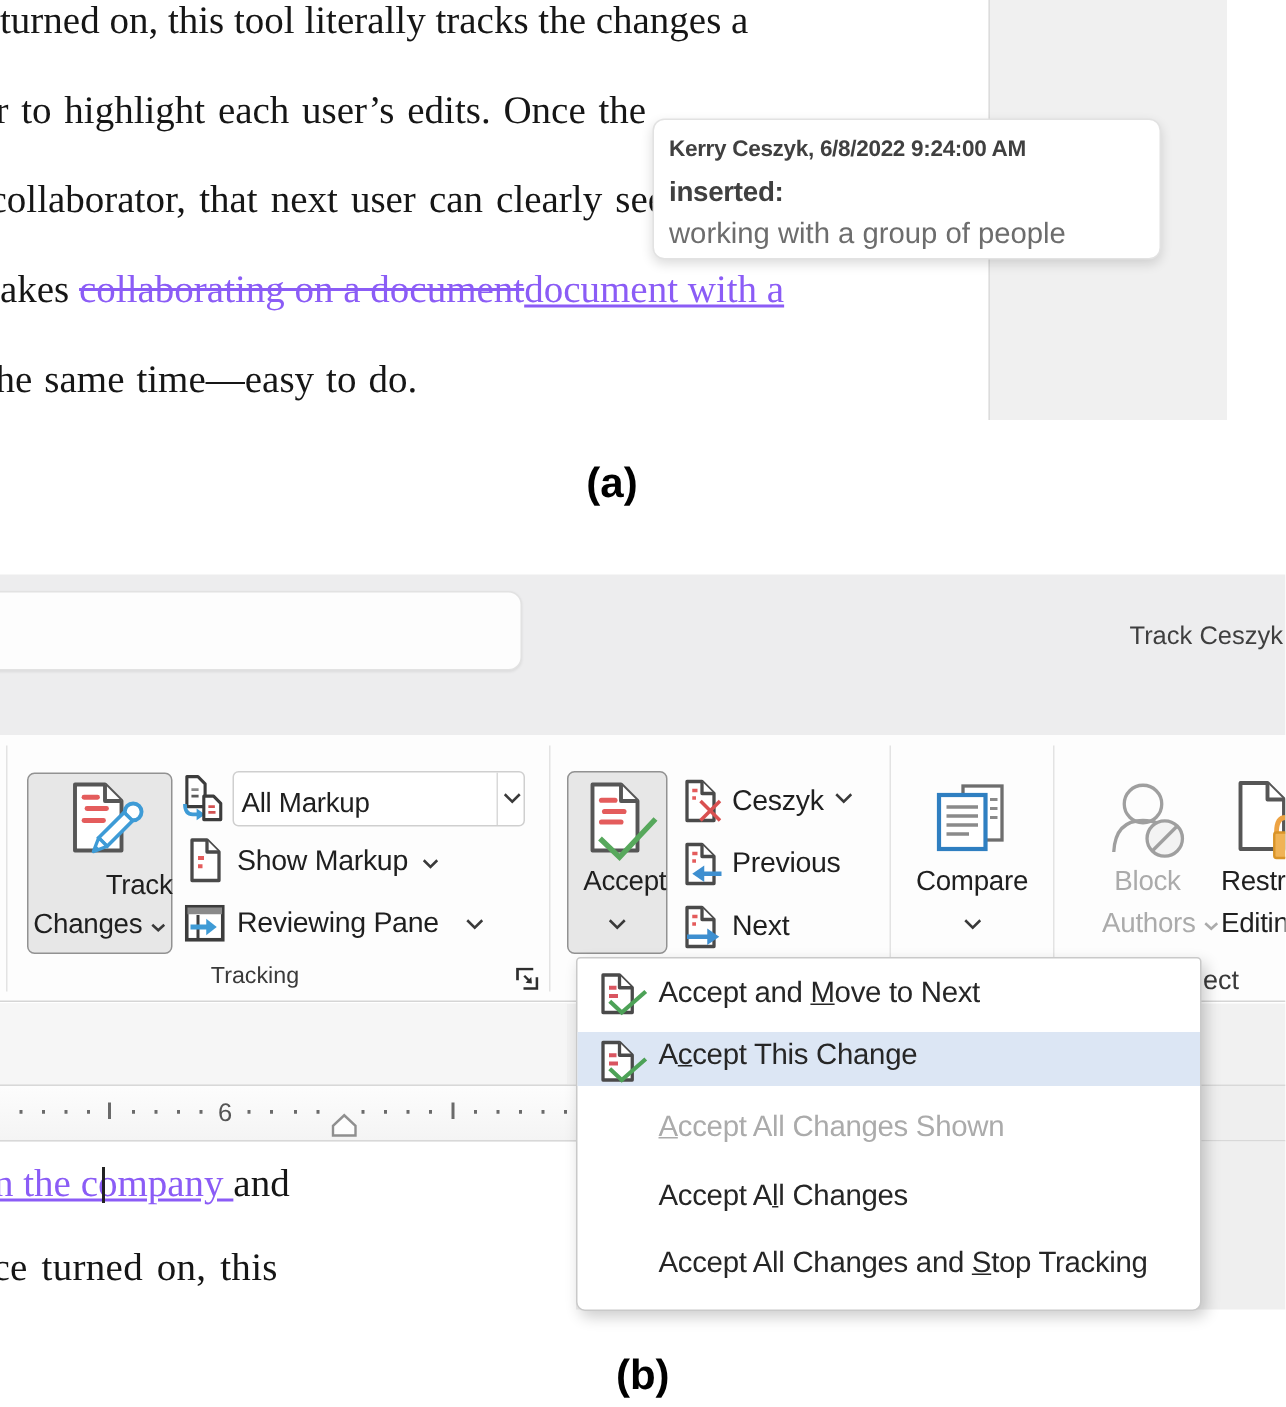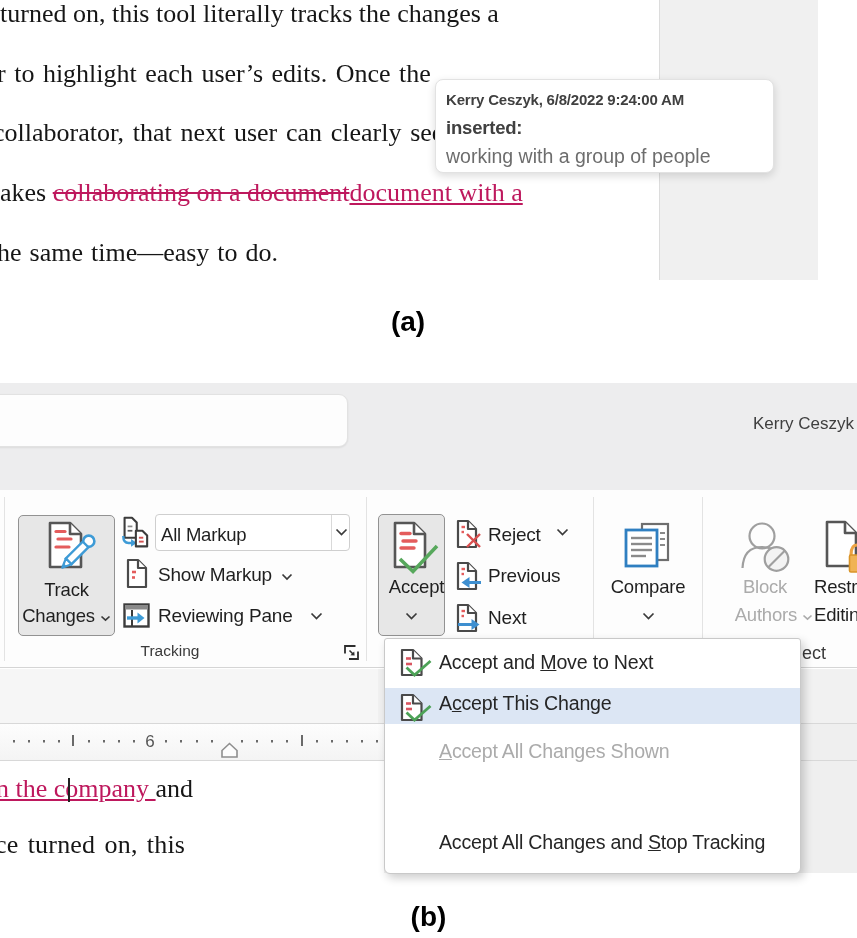--- a/index.html
+++ b/index.html
@@ -1,20 +1,20 @@
 <!DOCTYPE html>
 <html><head>
 <meta charset="utf-8">
 <style>
   html,body{margin:0;padding:0;}
   #stage{position:relative;width:857px;height:938px;background:#fff;overflow:hidden;
          font-family:"Liberation Sans", sans-serif;}
   .abs{position:absolute;white-space:nowrap;}
   .serif{font-family:"Liberation Serif", serif;font-size:26px;color:#161616;line-height:30px;}
-  .purple{color:#be185d;text-align:right;}
+  .purple{color:#8b5cf6;text-align:right;}
   .lbl{font-size:18.5px;color:#1f1f1f;letter-spacing:-0.2px;line-height:22px;}
   .rlbl{font-size:19px;color:#1f1f1f;letter-spacing:-0.2px;line-height:23px;}
   .mi{font-size:19.6px;color:#262626;letter-spacing:-0.2px;line-height:24px;}
 </style>
 </head>
 <body>
 <div id="stage">
 
   <div class="abs" style="left:659px;top:0;width:158px;height:280px;background:#f0f0f0;border-left:1px solid #dcdcdc;"></div>
 
@@ -26,30 +26,30 @@
 
   <div class="abs" style="left:435px;top:79px;width:337px;height:92px;background:#fff;border:1px solid #e2e2e2;border-radius:8px;box-shadow:0 3px 8px rgba(0,0,0,0.14);z-index:40;"></div>
   <div class="abs" style="left:446px;top:91px;font-size:15px;letter-spacing:-0.2px;font-weight:bold;color:#404040;z-index:41;">Kerry Ceszyk, 6/8/2022 9:24:00 AM</div>
   <div class="abs" style="left:446px;top:117px;font-size:18.5px;letter-spacing:-0.2px;font-weight:bold;color:#404040;z-index:41;">inserted:</div>
   <div class="abs" style="left:446px;top:145px;font-size:19.5px;color:#6d6d6d;z-index:41;">working with a group of people</div>
 
   <div class="abs" style="left:0;top:306px;width:816px;text-align:center;font-size:28px;font-weight:bold;color:#000;">(a)</div>
 
   <div class="abs" style="left:0;top:383px;width:857px;height:107px;background:#ededee;"></div>
   <div class="abs" style="left:-10px;top:394px;width:356px;height:51px;background:#fdfdfd;border:1px solid #e2e2e2;border-radius:9px;box-shadow:0 1px 2px rgba(0,0,0,0.08);"></div>
-  <div class="abs" style="left:753px;top:414px;font-size:17px;color:#3f3f3f;">Kerry Ceszyk</div>
+  <div class="abs" style="left:753px;top:414px;font-size:17px;color:#3f3f3f;">Track Ceszyk</div>
 
   <div class="abs" style="left:0;top:490px;width:857px;height:178px;background:#fdfdfd;border-bottom:1px solid #d5d5d5;box-sizing:border-box;"></div>
   <div class="abs" style="left:4px;top:497px;width:1px;height:164px;background:#e3e3e3;"></div>
   <div class="abs" style="left:366px;top:497px;width:1px;height:164px;background:#e3e3e3;"></div>
   <div class="abs" style="left:593px;top:497px;width:1px;height:164px;background:#e3e3e3;"></div>
   <div class="abs" style="left:702px;top:497px;width:1px;height:164px;background:#e3e3e3;"></div>
 
   <div class="abs" style="left:18px;top:515px;width:97px;height:121px;background:#e7e7e7;border:1px solid #929292;border-radius:5px;box-sizing:border-box;"></div>
-  <div class="abs lbl" style="left:18px;top:579px;width:97px;text-align:center;">Track</div>
+  <div class="abs lbl" style="left:18px;top:579px;width:97px;text-align:right;">Track</div>
   <div class="abs lbl" style="left:18px;top:605px;width:97px;text-align:center;">Changes <svg width="11" height="7" style="display:inline-block">
         <polyline points="1.5,1.5 5.5,5.2 9.5,1.5" fill="none" stroke="#3a3a3a" stroke-width="1.7"></polyline>
       </svg></div>
 
   <div class="abs" style="left:155px;top:514px;width:195px;height:37px;background:#fff;border:1px solid #cfcfcf;border-radius:4px;box-sizing:border-box;"></div>
   <div class="abs" style="left:331px;top:515px;width:1px;height:35px;background:#d9d9d9;"></div>
   <div class="abs rlbl" style="left:161px;top:523px;font-size:18.5px;">All Markup</div>
   <svg class="abs" style="left:335px;top:528px;" width="13" height="9">
       <polyline points="1.5,1.5 6.5,6.5 11.5,1.5" fill="none" stroke="#3a3a3a" stroke-width="1.7"></polyline>
     </svg>
@@ -63,21 +63,21 @@
     </svg>
 
   <div class="abs" style="left:60px;top:642px;width:220px;text-align:center;font-size:15.5px;color:#3a3a3a;">Tracking</div>
 
   <div class="abs" style="left:378px;top:514px;width:67px;height:122px;background:#e7e7e7;border:1px solid #929292;border-radius:5px;box-sizing:border-box;"></div>
   <div class="abs lbl" style="left:378px;top:576px;width:77px;text-align:center;">Accept</div>
   <svg class="abs" style="left:405px;top:612px;" width="13" height="9">
       <polyline points="1.5,1.5 6.5,6.5 11.5,1.5" fill="none" stroke="#3a3a3a" stroke-width="1.7"></polyline>
     </svg>
 
-  <div class="abs rlbl" style="left:488px;top:523px;">Reject</div>
+  <div class="abs rlbl" style="left:488px;top:523px;">Ceszyk</div>
   <svg class="abs" style="left:556px;top:528px;" width="13" height="9">
       <polyline points="1.5,1.5 6.5,6.5 11.5,1.5" fill="none" stroke="#3a3a3a" stroke-width="1.7"></polyline>
     </svg>
   <div class="abs rlbl" style="left:488px;top:564px;">Previous</div>
   <div class="abs rlbl" style="left:488px;top:606px;">Next</div>
 
   <div class="abs lbl" style="left:600px;top:576px;width:96px;text-align:center;">Compare</div>
   <svg class="abs" style="left:642px;top:612px;" width="13" height="9">
       <polyline points="1.5,1.5 6.5,6.5 11.5,1.5" fill="none" stroke="#3a3a3a" stroke-width="1.7"></polyline>
     </svg>
@@ -102,20 +102,21 @@
 
   <div class="abs serif" style="left:-4px;top:774px;"><span class="purple" style="text-decoration:underline;">n the company </span>and</div>
   <div class="abs serif" style="left:-5px;top:830px;word-spacing:2.5px;letter-spacing:0.2px;">ce turned on, this</div>
   <div class="abs" style="left:68px;top:778px;width:1.5px;height:24px;background:#222;"></div>
 
   <div class="abs" style="left:384px;top:638px;width:417px;height:236px;background:#fff;border:1px solid #c9c9c9;border-radius:3px 3px 6px 6px;box-shadow:3px 4px 10px rgba(0,0,0,0.2);z-index:30;box-sizing:border-box;"></div>
   <div class="abs" style="left:385px;top:688px;width:415px;height:36px;background:#dce6f4;z-index:31;"></div>
   <div class="abs mi" style="left:439px;top:650px;z-index:32;">Accept and <u>M</u>ove to Next</div>
   <div class="abs mi" style="left:439px;top:691px;z-index:32;">A<u>c</u>cept This Change</div>
   <div class="abs mi" style="left:439px;top:739px;z-index:32;color:#ababab;"><u>A</u>ccept All Changes Shown</div>
+  <div class="abs mi" style="left:439px;top:785px;z-index:32;">Accept A<u>l</u>l Changes</div>
   <div class="abs mi" style="left:439px;top:830px;z-index:32;">Accept All Changes and <u>S</u>top Tracking</div>
 
   <div class="abs" style="left:0;top:901px;width:857px;text-align:center;font-size:28px;font-weight:bold;color:#000;">(b)</div>
 
   <svg class="abs" style="left:40px;top:516px;" width="58" height="60" viewBox="0 0 58 60">
     <path d="M10 7 H30 L41 18 V51 H10 Z" fill="#fff" stroke="#565656" stroke-width="2.6" stroke-linejoin="round"></path>
     <path d="M30 7 V18 H41" fill="#fff" stroke="#565656" stroke-width="2.6" stroke-linejoin="round"></path>
     <g stroke="#e45c5c" stroke-width="3.2" stroke-linecap="round">
       <line x1="16" y1="15.5" x2="25" y2="15.5"></line>
       <line x1="18" y1="23" x2="31" y2="23"></line>

